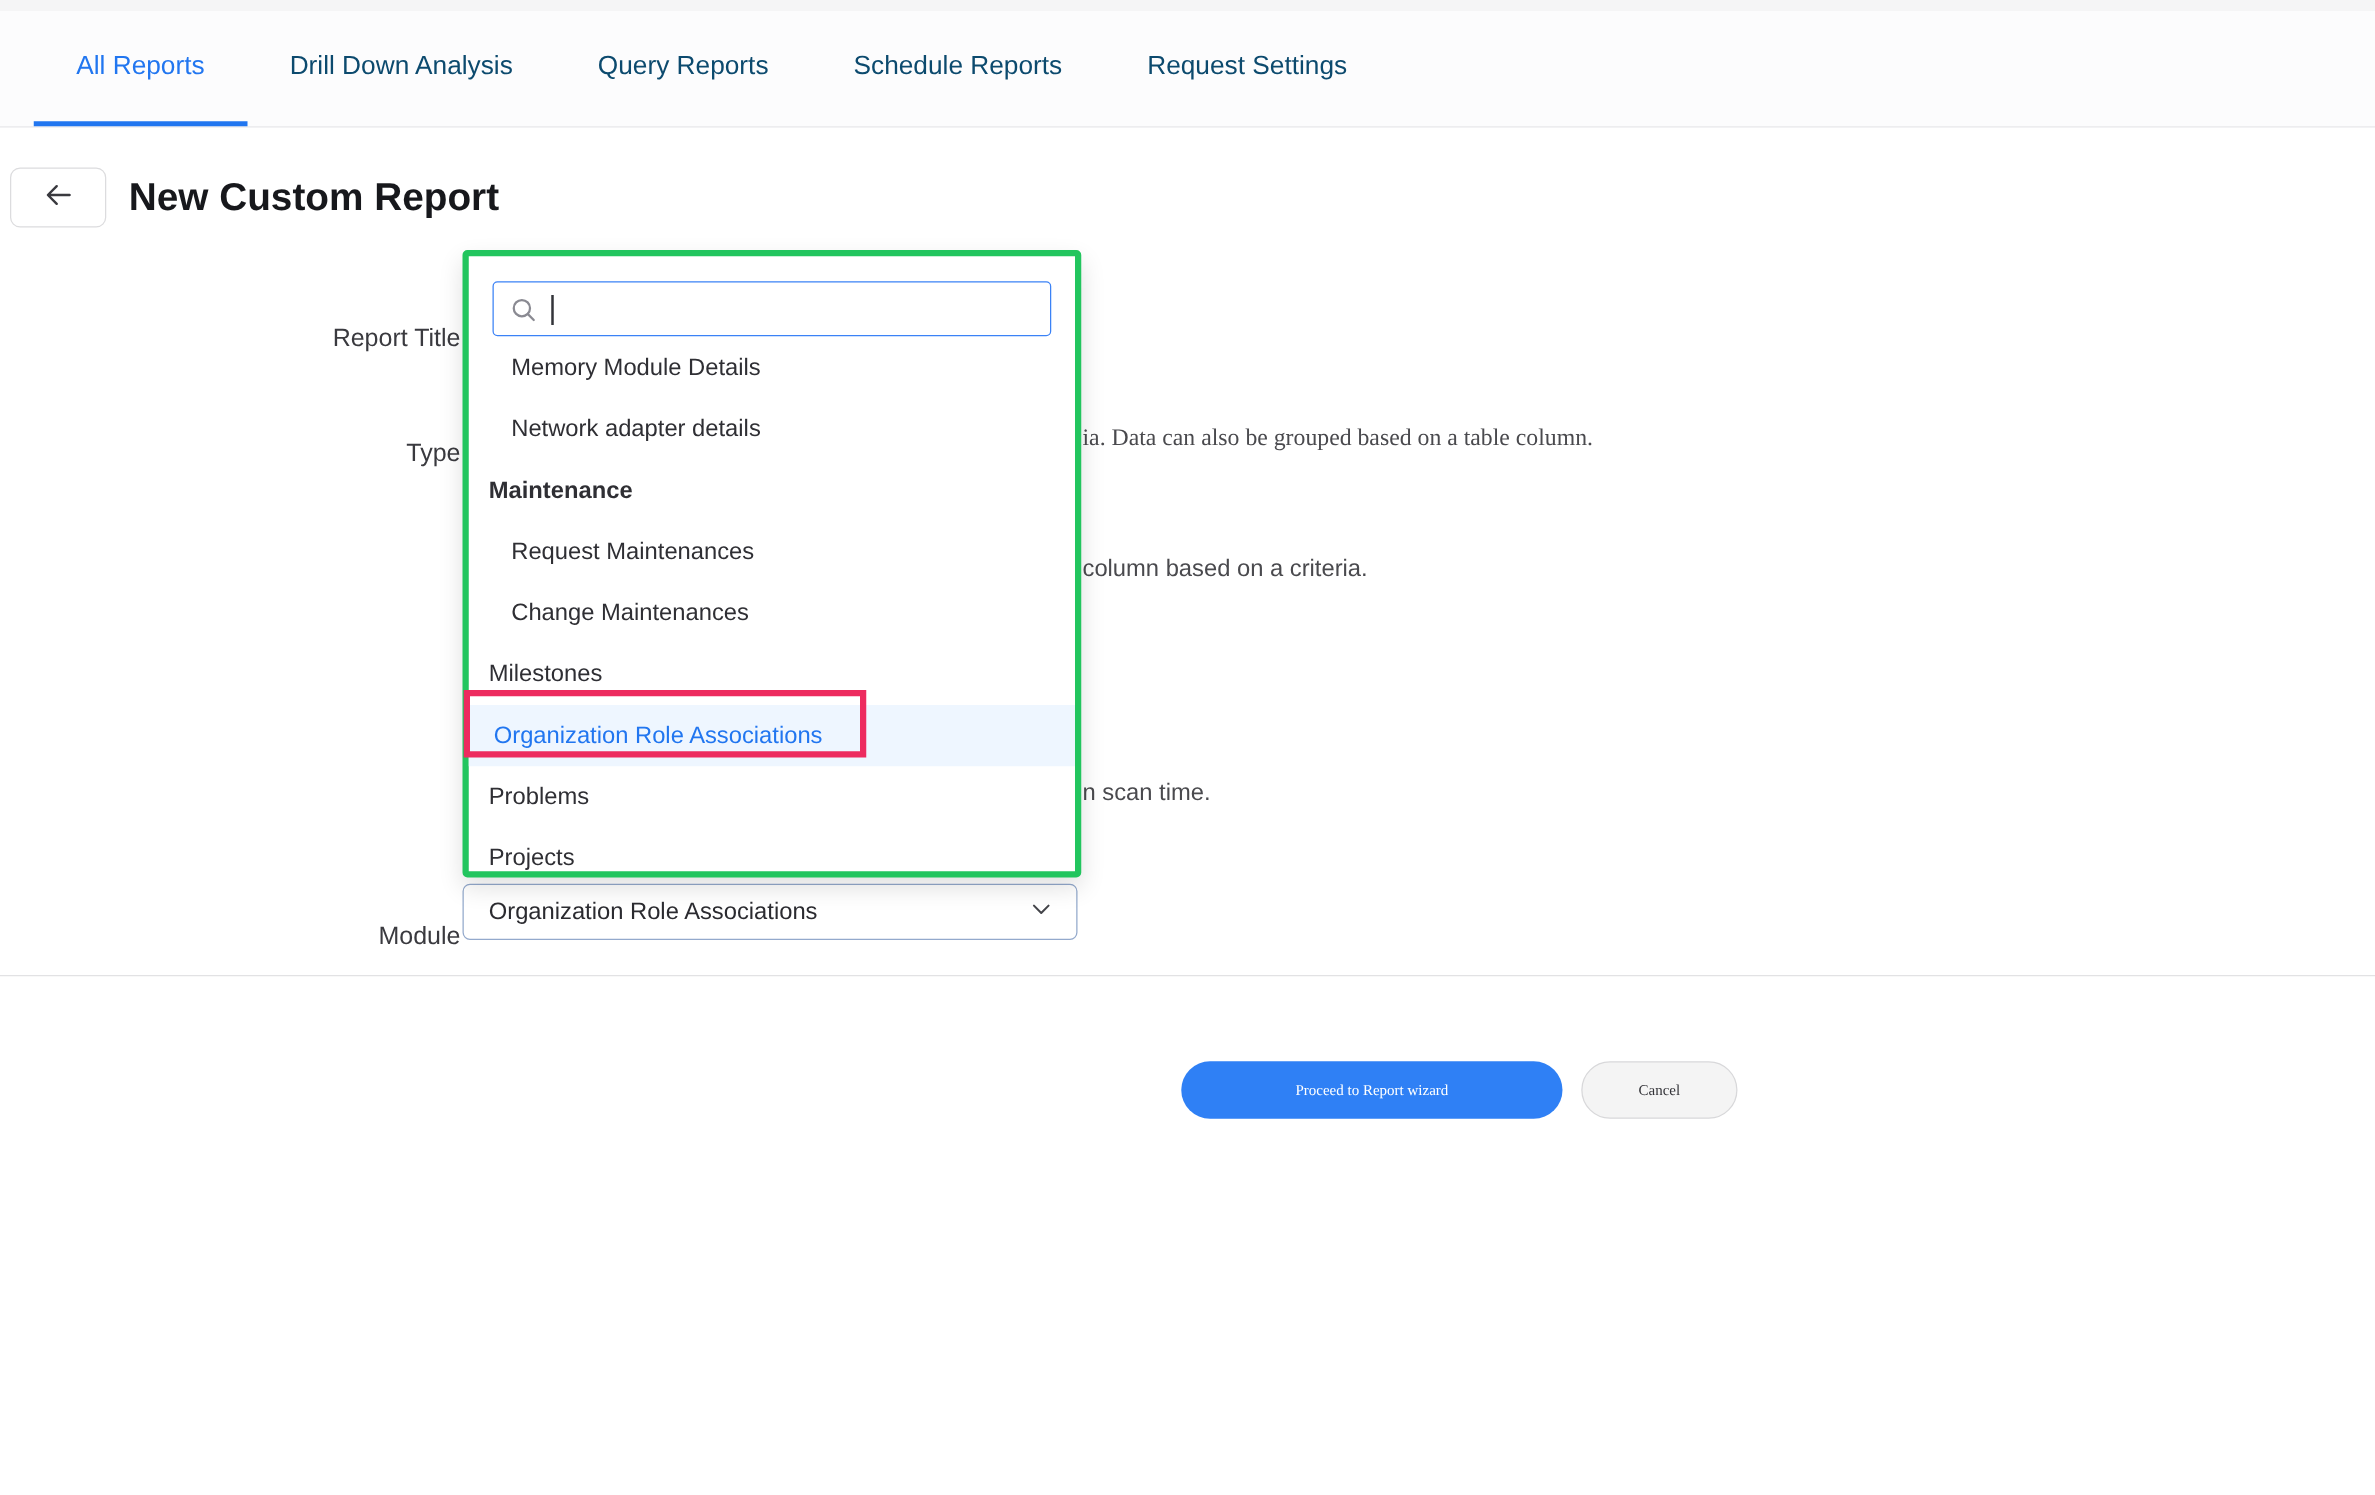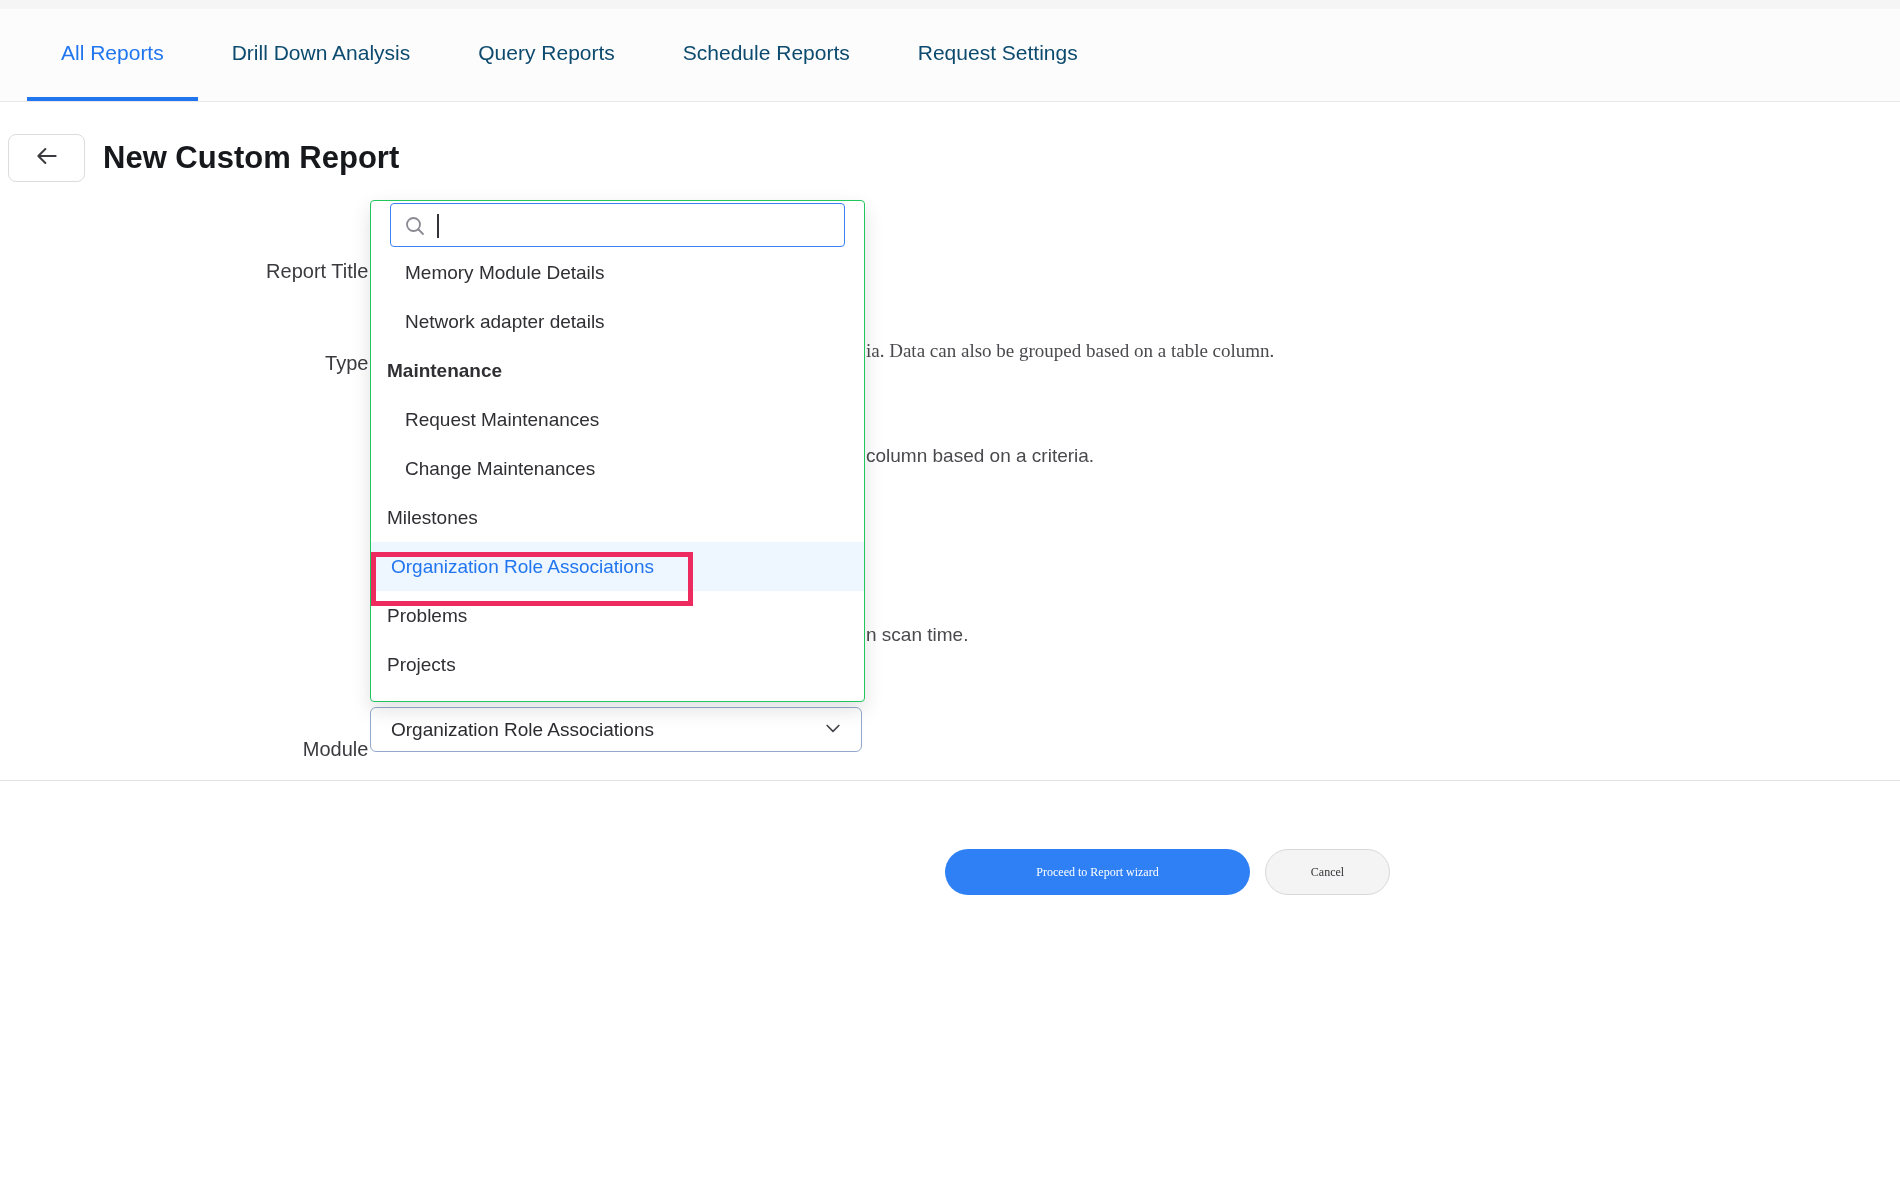--- a/index.html
+++ b/index.html
@@ -35,22 +35,22 @@
   .frag-3 { left: 866px; top: 624px; }
 
   
   .module-select { position: absolute; left: 370px; top: 707px; width: 492px; height: 45px;
                    border: 1.5px solid #93a9cc; border-radius: 6px; background: #fff; z-index: 5;
                    display: flex; align-items: center; padding: 0 18px 0 20px; cursor: pointer; }
   .module-select .value { flex: 1; font-size: 19px; color: #2b2b30; }
 
   
   .dropdown { position: absolute; left: 370px; top: 200px; width: 495px; height: 502px; background: #fff;
-              border: 1px solid #22c55e; border-radius: 4px; box-shadow: 0 8px 20px rgba(0,0,0,0.12);
-              z-index: 10; padding-top: 2px; }
+              border: 5px solid #22c55e; border-radius: 4px; box-shadow: 0 8px 20px rgba(0,0,0,0.12);
+              z-index: 10; padding-top: 20px; }
   .search-box { position: relative; margin: 0 19px; height: 44px; border: 1.5px solid #3b82f6;
                 border-radius: 4px; background: #fff; }
   .search-box input { position: absolute; inset: 0; border: none; outline: none; background: transparent;
                       padding-left: 42px; font-size: 19px; font-family: "Liberation Sans", sans-serif; }
   .search-icon { position: absolute; left: 12px; top: 10px; }
   .caret { position: absolute; left: 46px; top: 10px; width: 1.5px; height: 24px; background: #33343a; }
 
   .items { margin-top: 1px; }
   .item { height: 49px; display: flex; align-items: center; padding-left: 16px; font-size: 19px;
           color: #2f2f34; cursor: pointer; white-space: nowrap; }

